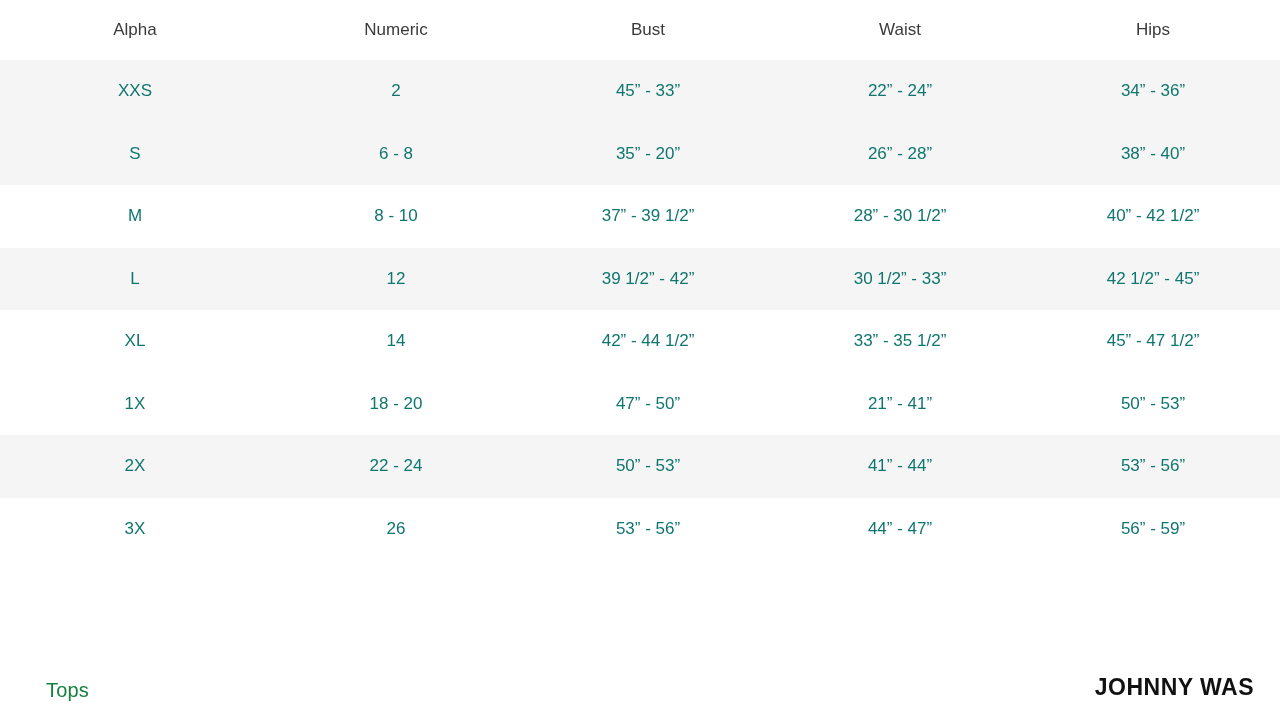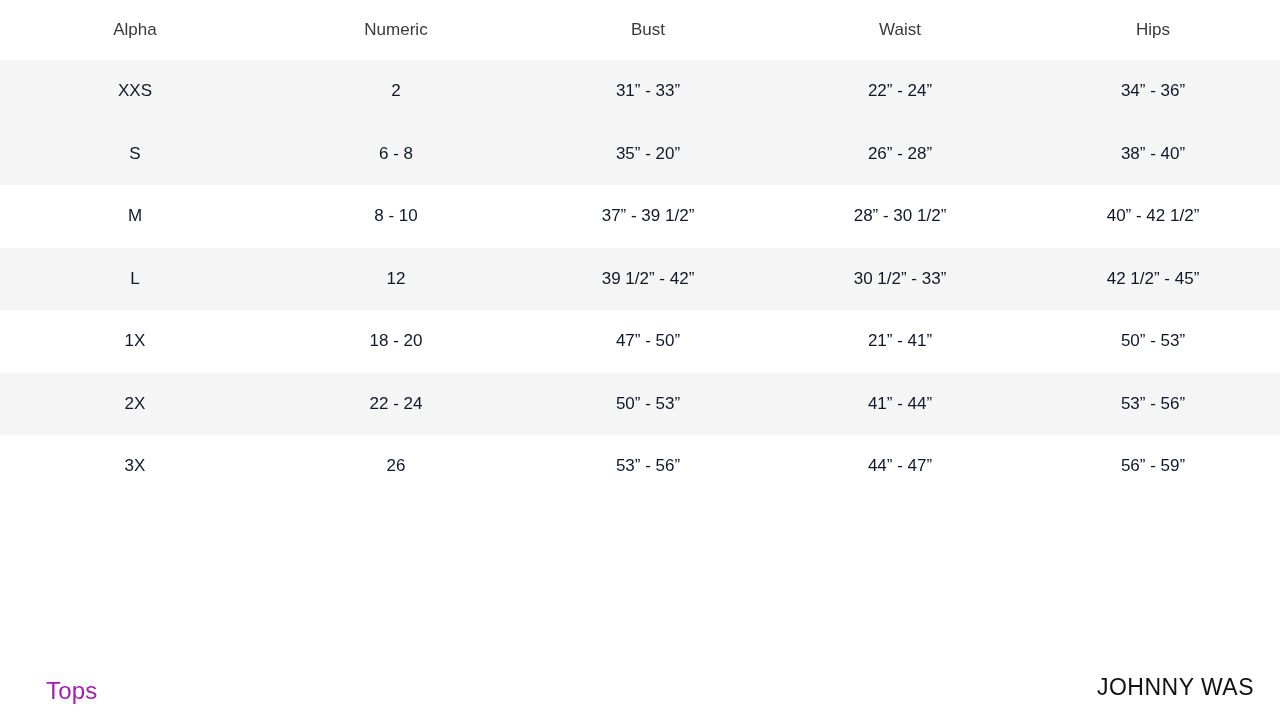--- a/index.html
+++ b/index.html
@@ -31,21 +31,21 @@
     font-size: 17px;
     color: #3a3a3a;
     height: 58px;
     text-align: center;
     vertical-align: middle;
     background: #ffffff;
   }
 
   table.size-table td {
     font-size: 17px;
-    color: #0f172a;
+    color: #0f766e;
     height: 60.5px;
     text-align: center;
     vertical-align: middle;
     font-weight: 400;
   }
 
   tr.shaded td {
     background: #f5f5f5;
   }
 
@@ -61,32 +61,32 @@
     height: 66px;
     box-sizing: border-box;
     padding: 0 24px;
     display: flex;
     align-items: center;
     justify-content: space-between;
     background: #ffffff;
   }
 
   .footer-title {
-    font-size: 24px;
-    color: #a21caf;
+    font-size: 20px;
+    color: #15803d;
     font-weight: 400;
     letter-spacing: 0.2px;
     padding-left: 22px;
     margin-top: 7px;
   }
 
   .brand {
     font-size: 23px;
     color: #111111;
-    font-weight: 400;
+    font-weight: 700;
     letter-spacing: 0.5px;
     padding-right: 2px;
     text-align: right;
   }
 
   
   col.c0 { width: 270px; }
   col.c1 { width: 252px; }
   col.c2 { width: 252px; }
   col.c3 { width: 252px; }
@@ -111,21 +111,21 @@
         <th>Numeric</th>
         <th>Bust</th>
         <th>Waist</th>
         <th>Hips</th>
       </tr>
     </thead>
     <tbody>
       <tr class="shaded">
         <td>XXS</td>
         <td>2</td>
-        <td>31” - 33”</td>
+        <td>45” - 33”</td>
         <td>22” - 24”</td>
         <td>34” - 36”</td>
       </tr>
       <tr class="shaded">
         <td>S</td>
         <td>6 - 8</td>
         <td>35” - 20”</td>
         <td>26” - 28”</td>
         <td>38” - 40”</td>
       </tr>
@@ -135,20 +135,27 @@
         <td>37” - 39 1/2”</td>
         <td>28” - 30 1/2”</td>
         <td>40” - 42 1/2”</td>
       </tr>
       <tr class="shaded">
         <td>L</td>
         <td>12</td>
         <td>39 1/2” - 42”</td>
         <td>30 1/2” - 33”</td>
         <td>42 1/2” - 45”</td>
+      </tr>
+      <tr class="plain">
+        <td>XL</td>
+        <td>14</td>
+        <td>42” - 44 1/2”</td>
+        <td>33” - 35 1/2”</td>
+        <td>45” - 47 1/2”</td>
       </tr>
       <tr class="plain">
         <td>1X</td>
         <td>18 - 20</td>
         <td>47” - 50”</td>
         <td>21” - 41”</td>
         <td>50” - 53”</td>
       </tr>
       <tr class="shaded">
         <td>2X</td>

